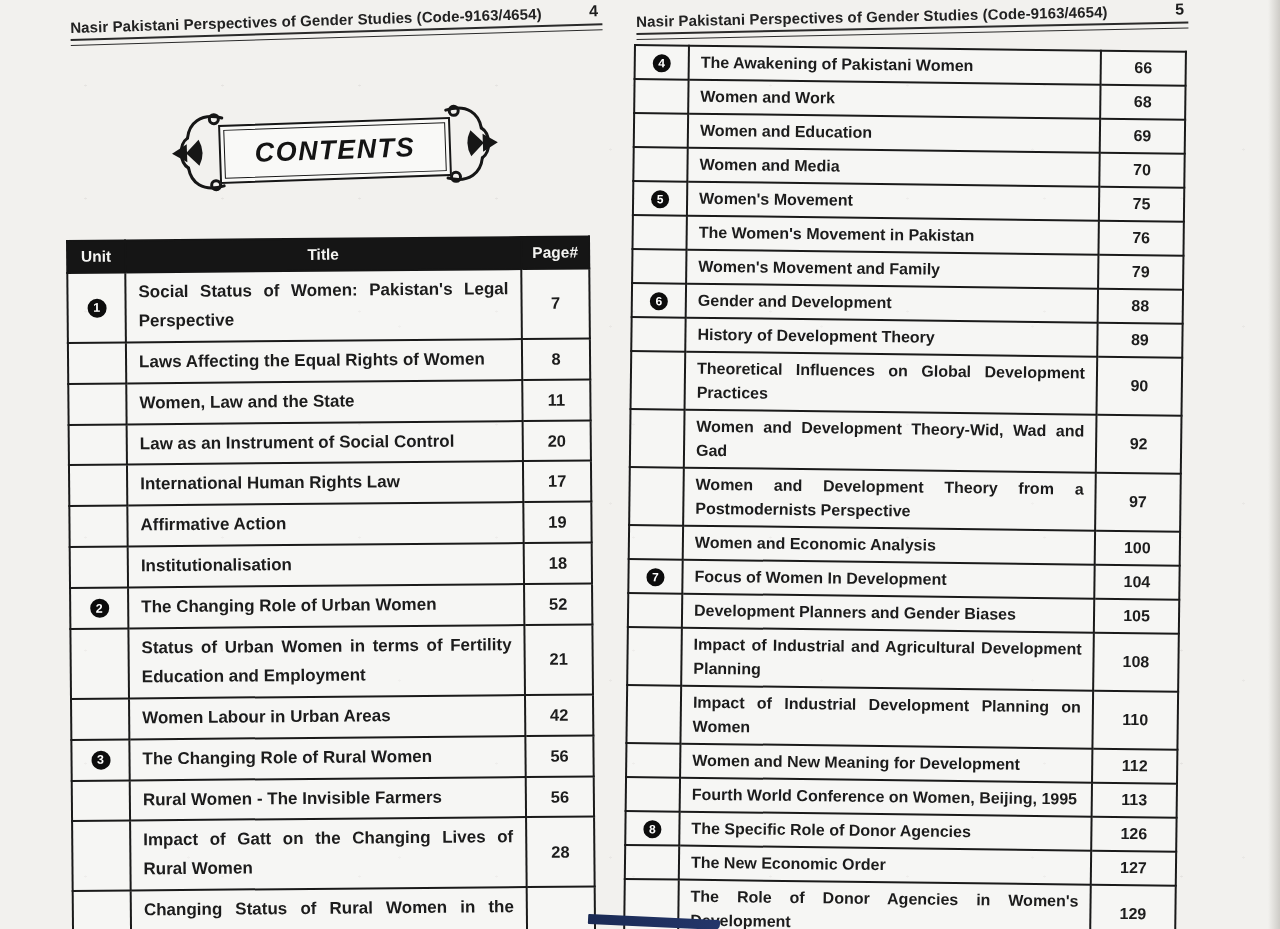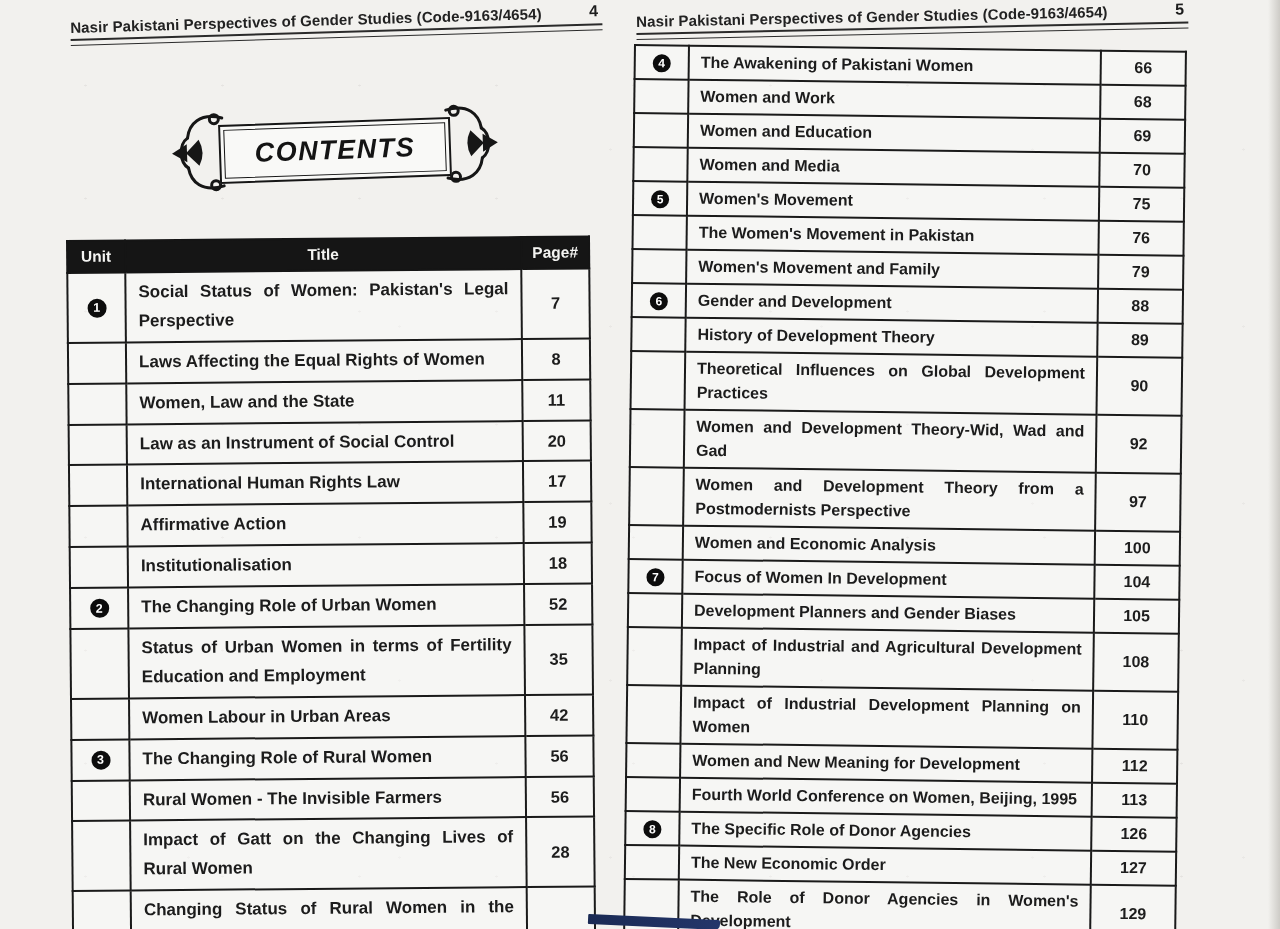--- a/index.html
+++ b/index.html
@@ -161,21 +161,21 @@
     <td class="page-cell">18</td>
   </tr>
       <tr>
     <td class="unit-cell"><span class="badge">2</span></td>
     <td class="title-cell">The Changing Role of Urban Women</td>
     <td class="page-cell">52</td>
   </tr>
       <tr>
     <td class="unit-cell"></td>
     <td class="title-cell">Status of Urban Women in terms of Fertility Education and Employment</td>
-    <td class="page-cell">35</td>
+    <td class="page-cell">21</td>
   </tr>
       <tr>
     <td class="unit-cell"></td>
     <td class="title-cell">Women Labour in Urban Areas</td>
     <td class="page-cell">42</td>
   </tr>
       <tr>
     <td class="unit-cell"><span class="badge">3</span></td>
     <td class="title-cell">The Changing Role of Rural Women</td>
     <td class="page-cell">56</td>

